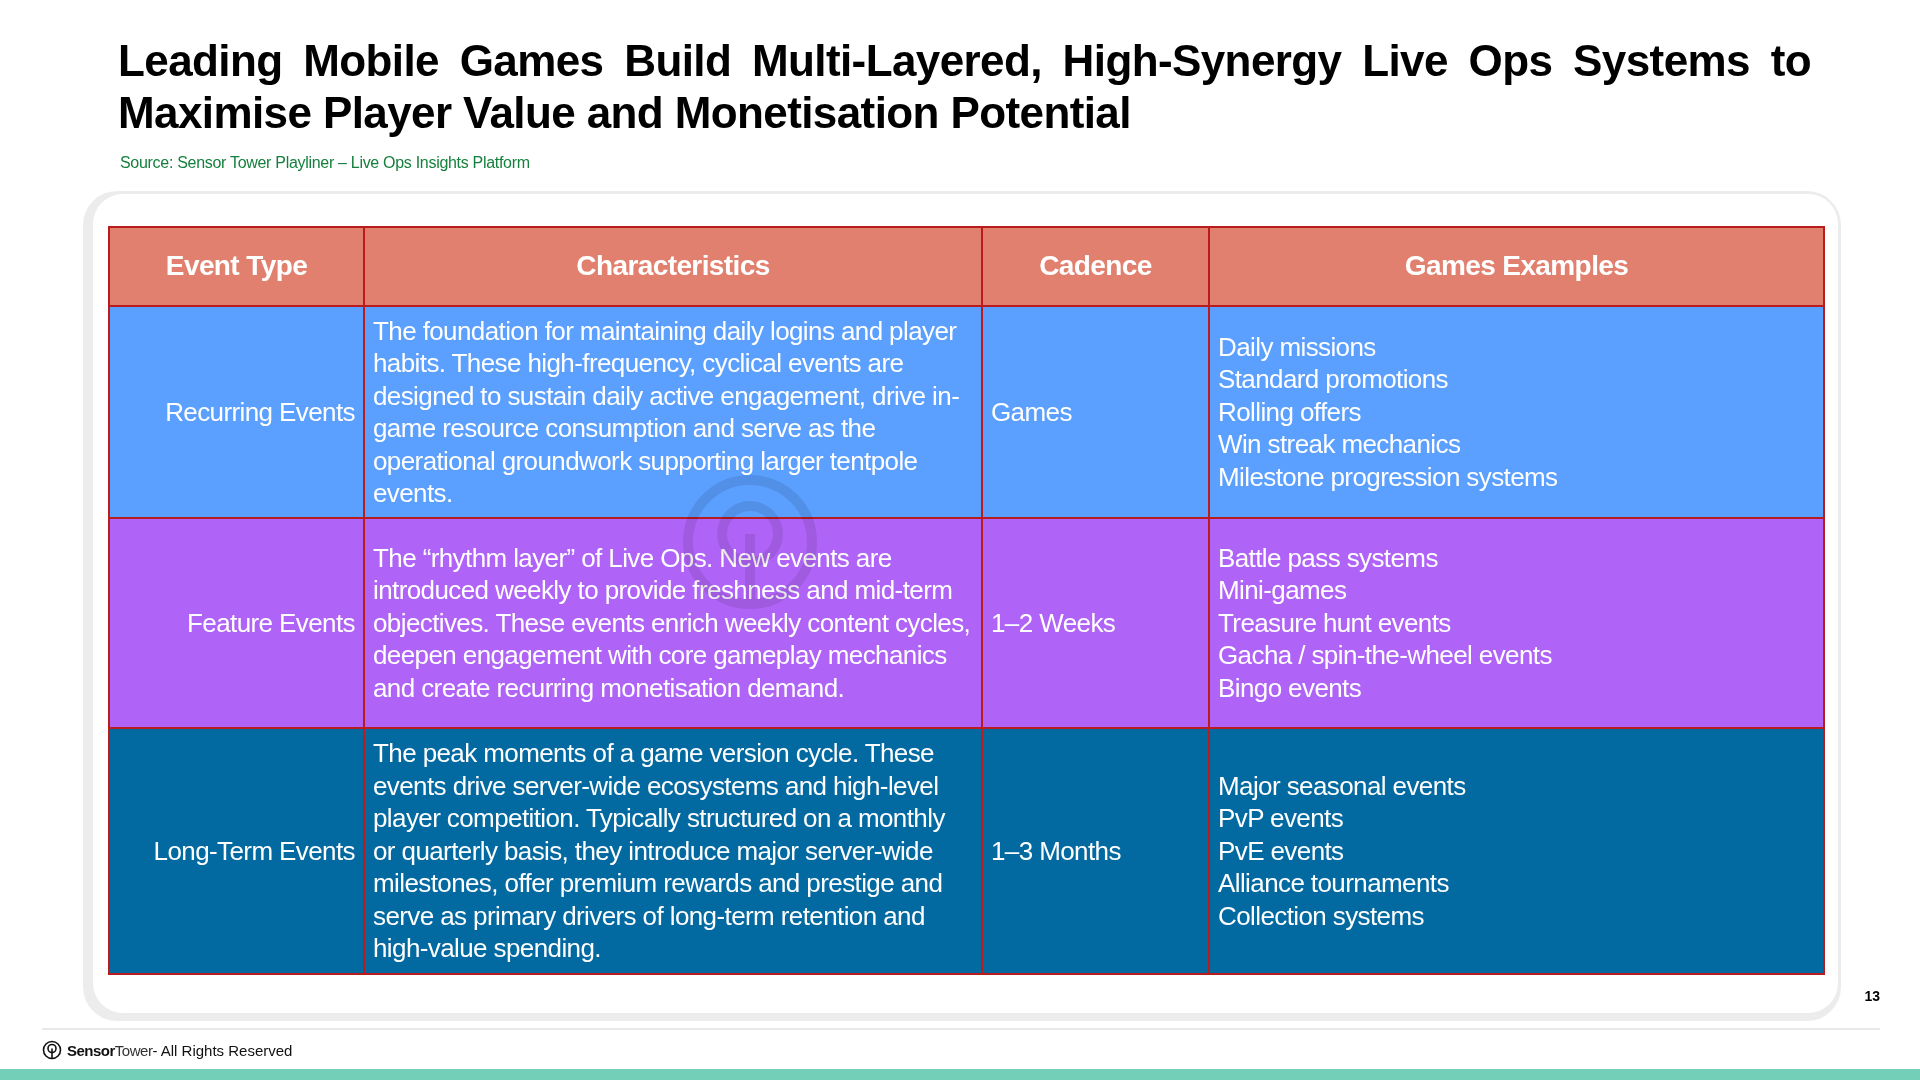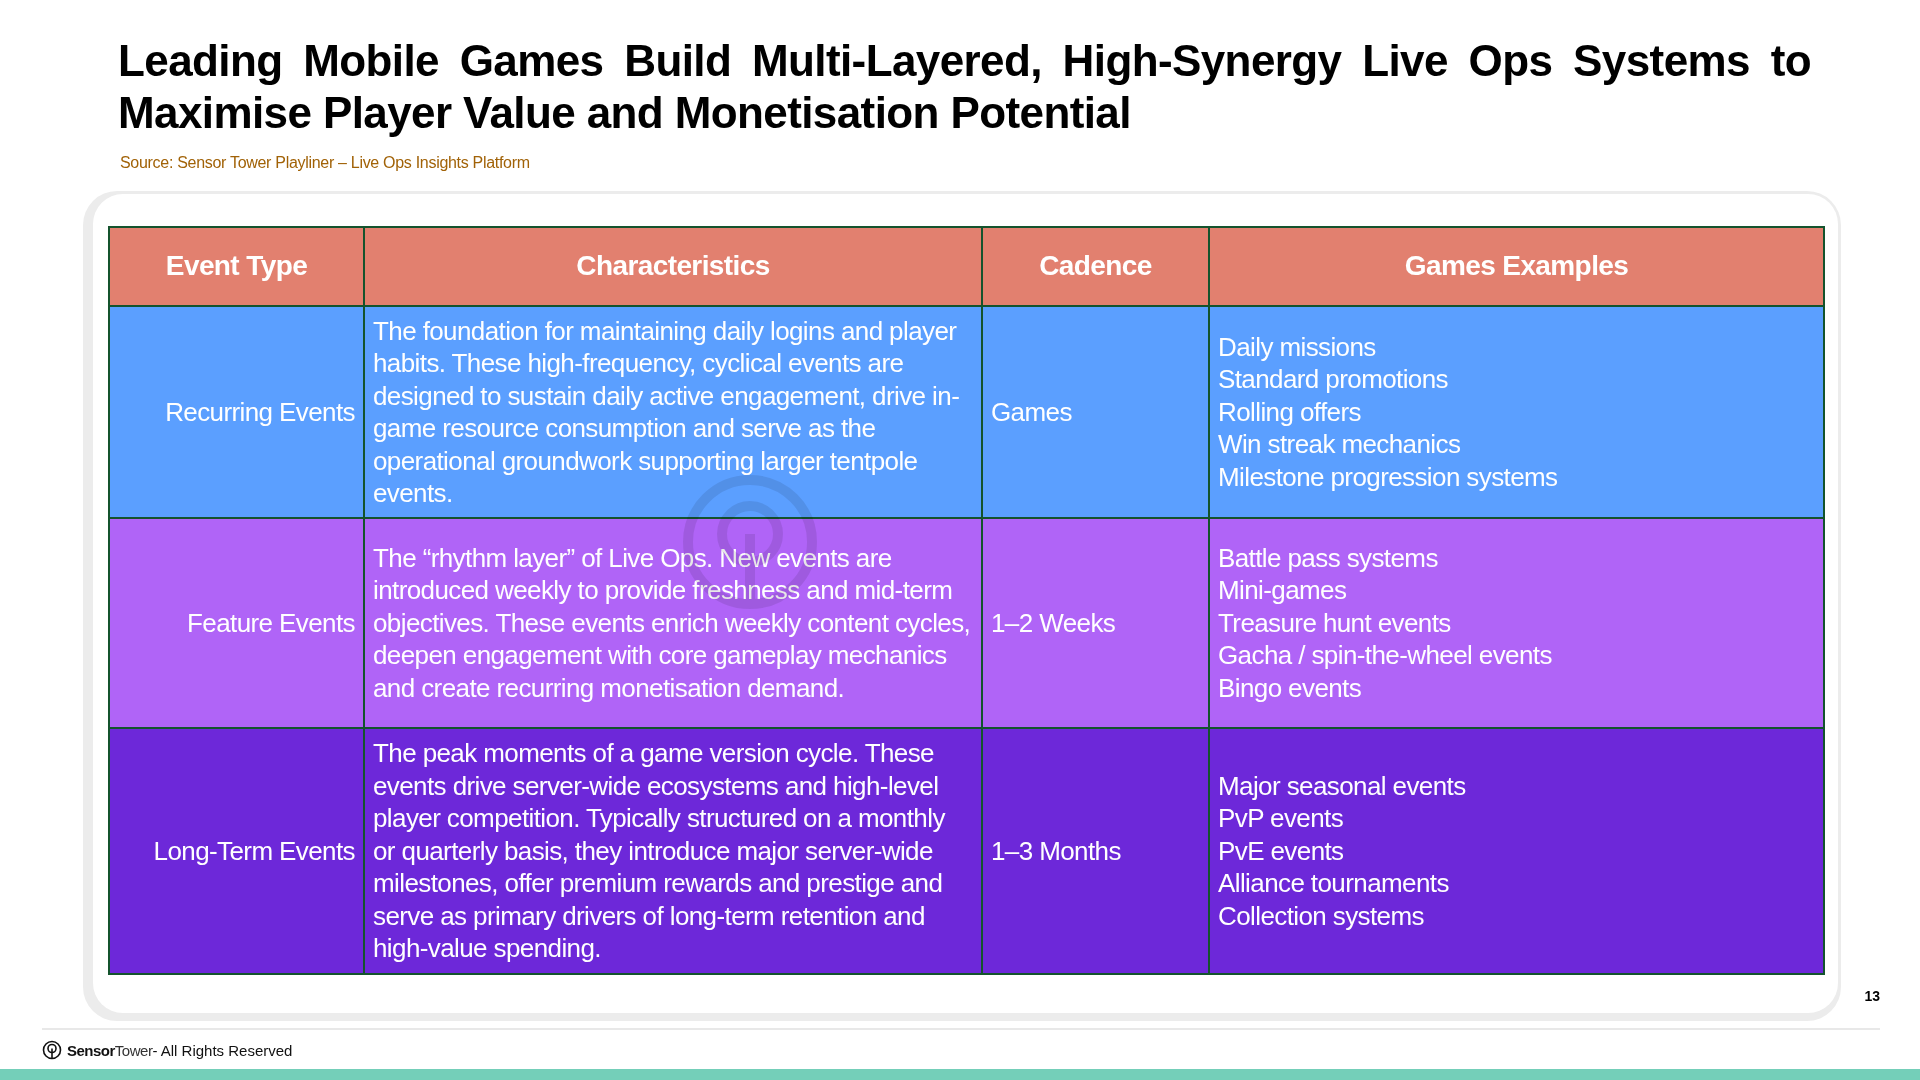--- a/index.html
+++ b/index.html
@@ -8,45 +8,45 @@
     background: #ffffff; font-family: "Liberation Sans", sans-serif; color: #000;
   }
   .title {
     position: absolute; left: 118px; top: 35px; width: 1693px;
     font-family: "Liberation Sans", sans-serif; font-weight: 700;
     font-size: 44px; line-height: 52px; letter-spacing: -0.6px;
     text-align: justify; text-align-last: left; margin: 0;
   }
   .source {
     position: absolute; left: 120px; top: 154px;
-    font-size: 16px; color: #a16207; letter-spacing: -0.3px;
+    font-size: 16px; color: #15803d; letter-spacing: -0.3px;
   }
   .panel {
     position: absolute; left: 83px; top: 191px; width: 1758px; height: 830px;
     border-radius: 34px; background: #ececec;
   }
   .panel-inner {
     position: absolute; left: 10px; top: 3px; right: 3px; bottom: 8px;
     border-radius: 30px; background: #ffffff;
   }
   .table {
     position: absolute; left: 108px; top: 226px; width: 1715px;
     border-collapse: collapse; table-layout: fixed;
   }
   .table th, .table td {
-    border: 2px solid #14532d; color: #ffffff; padding: 0 8px;
+    border: 2px solid #b91c1c; color: #ffffff; padding: 0 8px;
     font-size: 26px; line-height: 32.5px; letter-spacing: -0.6px;
   }
   .table th {
     background: #E2806F; height: 77px; font-weight: 700; font-size: 28px; text-align: center;
   }
   .table td { vertical-align: middle; }
   .row-recurring td { background: #5B9FFF; height: 210px; }
   .row-feature td { background: #B064F7; height: 208px; padding-left: 8px; }
-  .row-longterm td { background: #6d28d9; height: 244px; }
+  .row-longterm td { background: #0369a1; height: 244px; }
   .col-type { text-align: right; }
   .examples { line-height: 36px; }
   .examples div { white-space: nowrap; }
   .watermark {
     position: absolute; left: 680px; top: 472px; width: 560px; height: 140px;
     pointer-events: none; opacity: 0.09; display: flex; align-items: center;
   }
   .watermark .wm-text {
     font-size: 80px; font-weight: 700; color: #000; margin-left: 14px; letter-spacing: -2px;
   }

